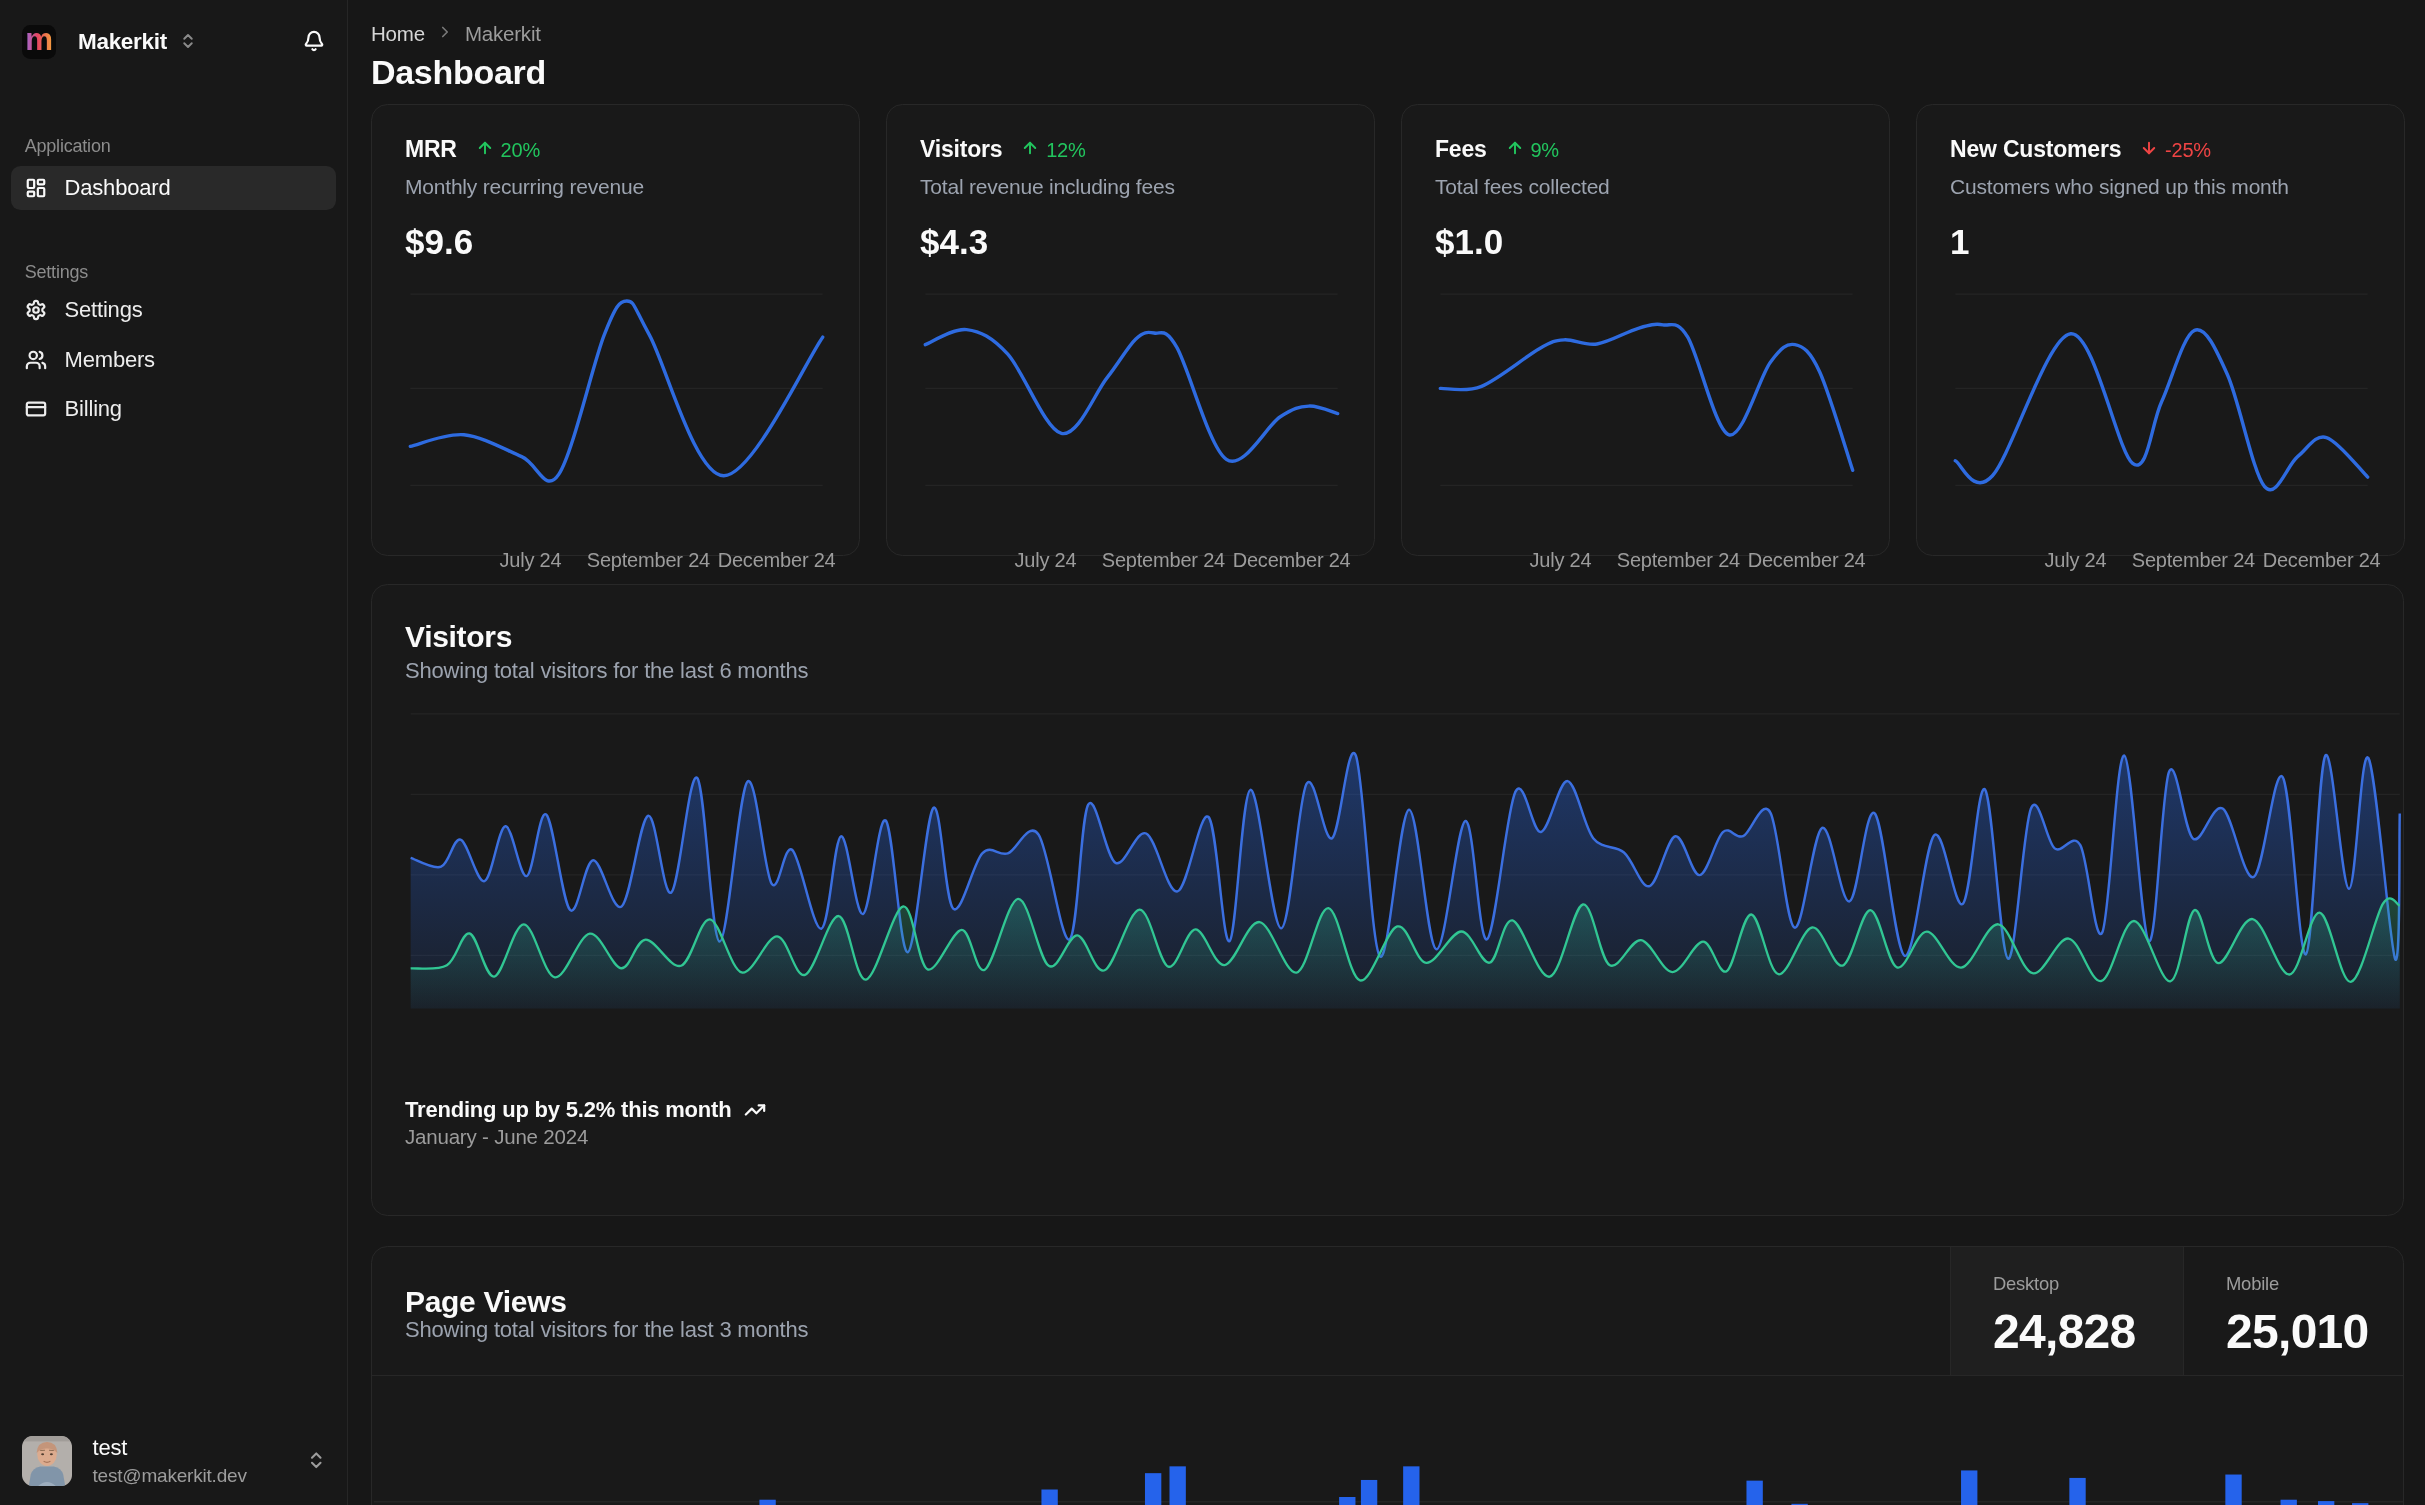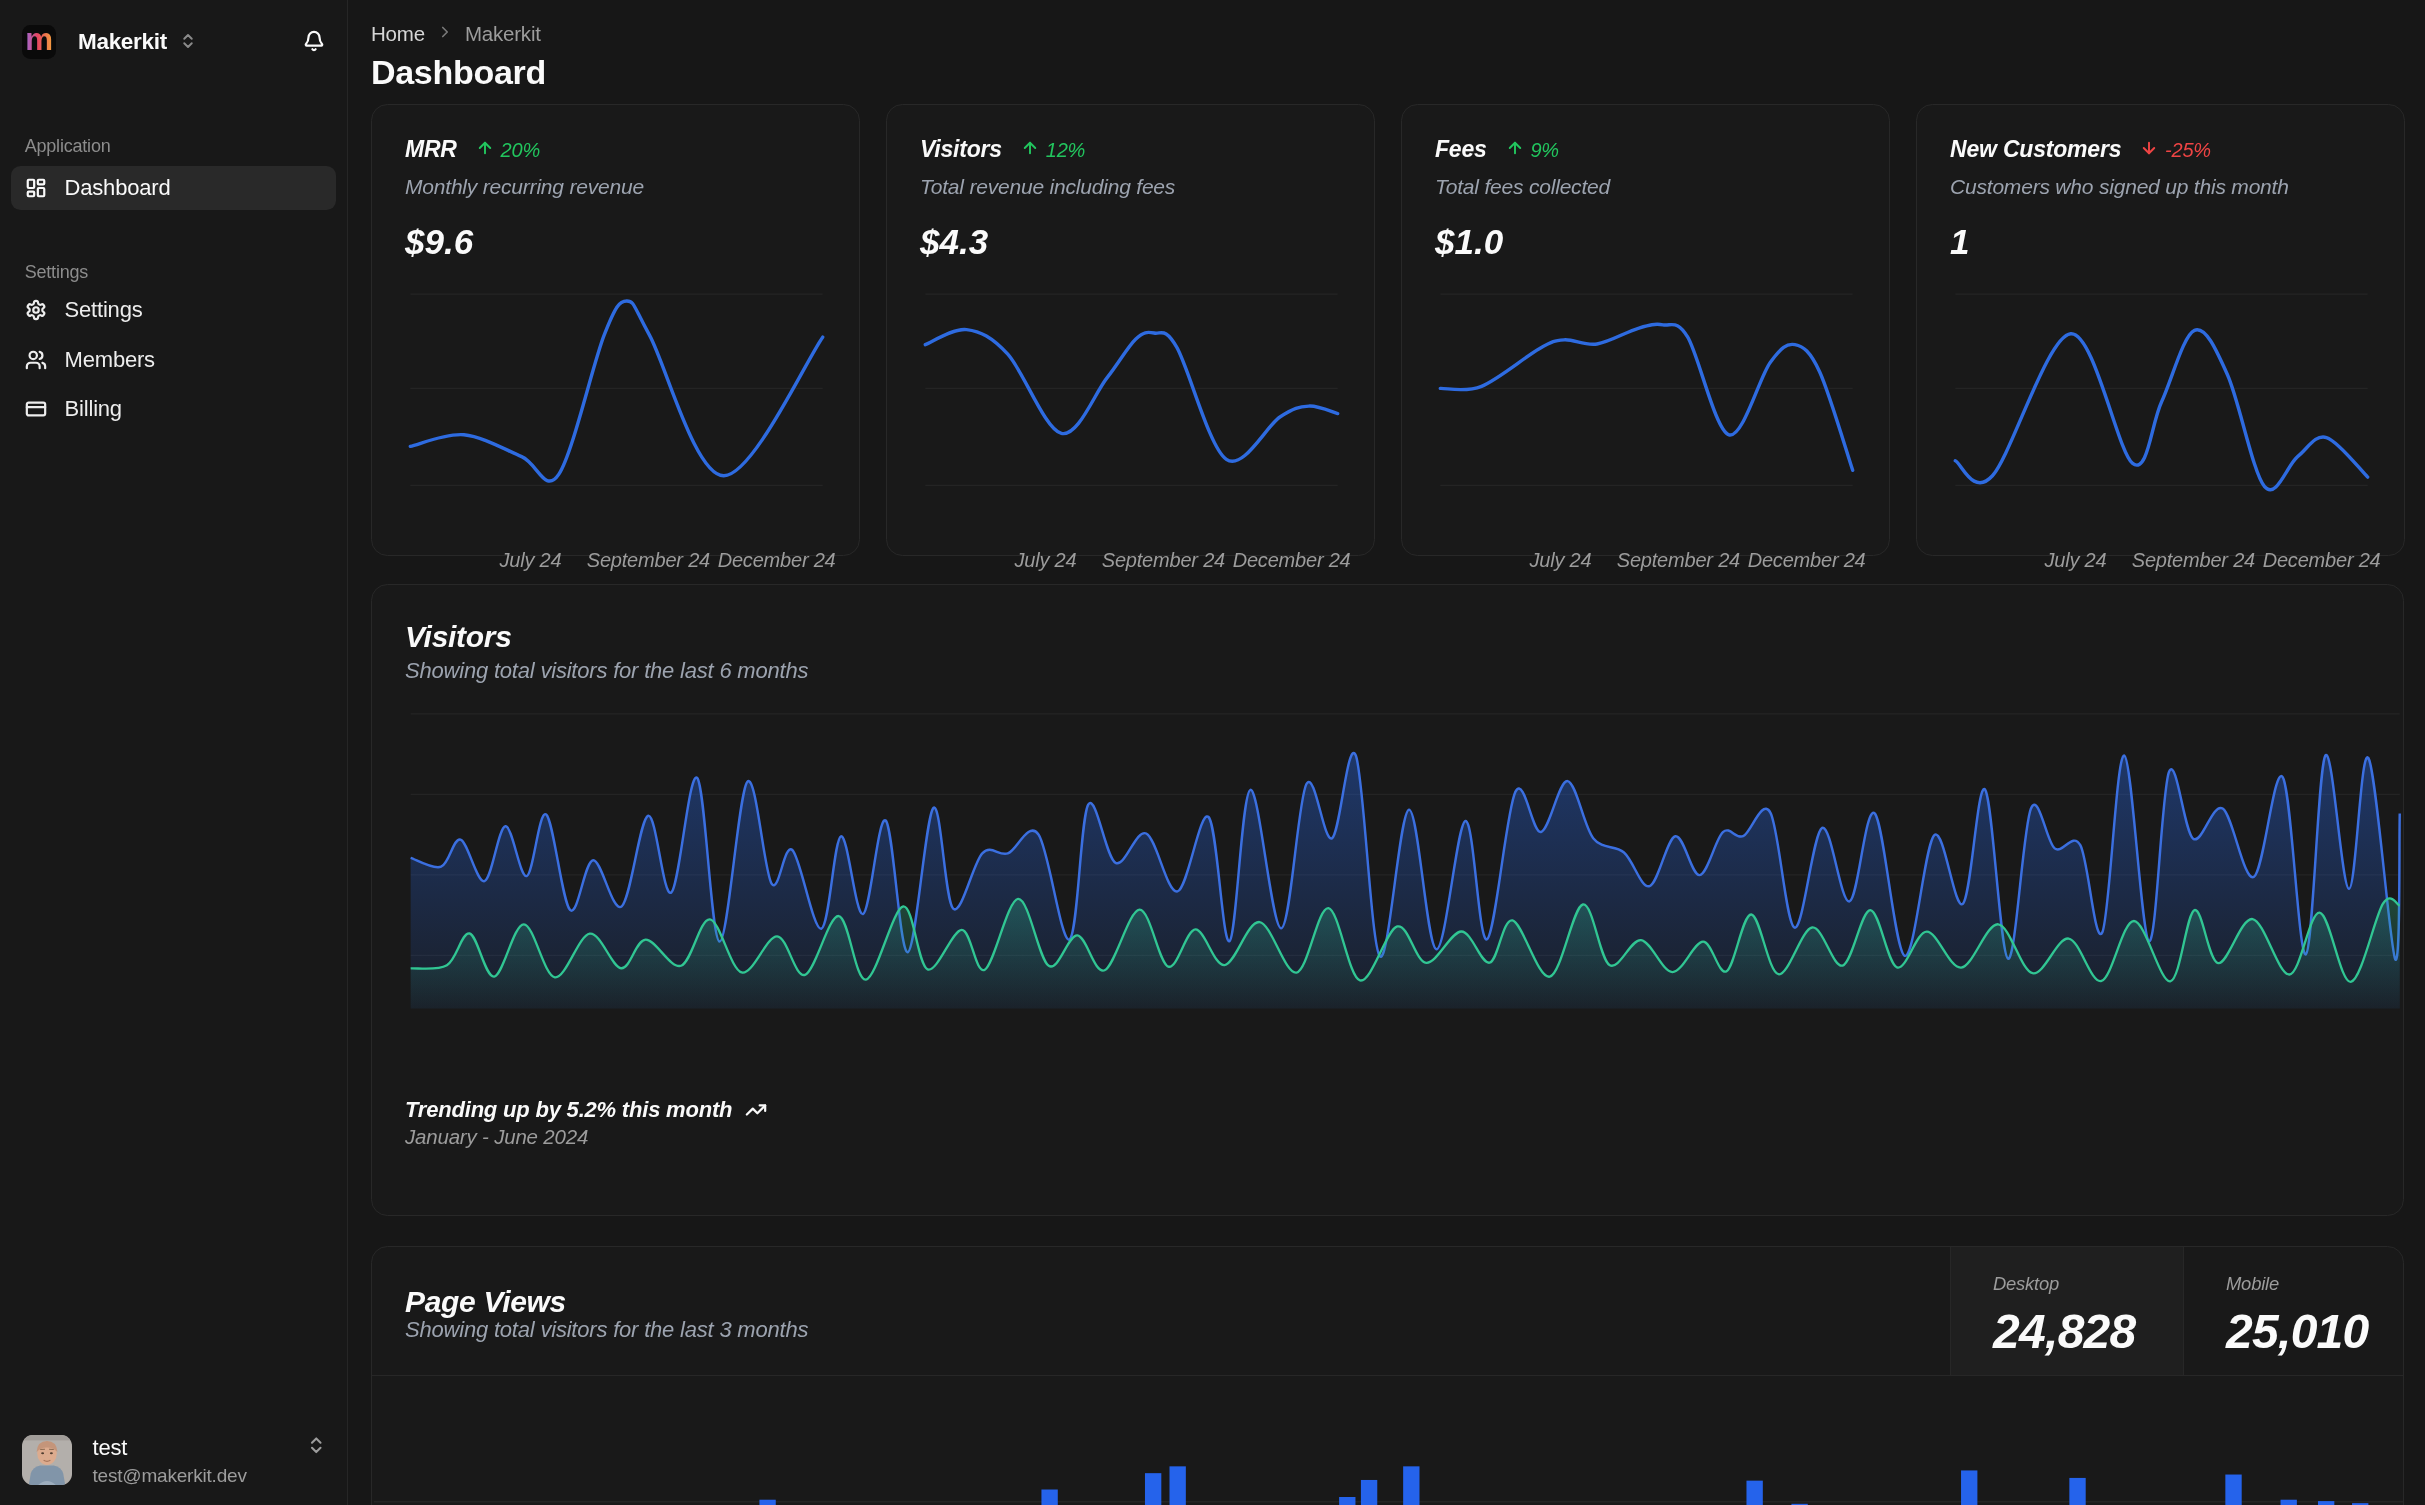--- a/index.html
+++ b/index.html
@@ -13,33 +13,33 @@
   .logo { width:34px; height:34px; border-radius:8.2px; background:#0a0a0a;
     display:flex; align-items:center; justify-content:center; }
   .brand { font-size:22.5px; font-weight:bold; margin-left:22px; letter-spacing:-0.3px; }
   .updown { margin-left:12.3px; color:#8a8a8a; }
   .bell { margin-left:auto; color:#fafafa; }
   .section-label { color:#8c8c8c; font-size:18px; margin:0 2.7px; }
   .nav-item { display:flex; align-items:center; height:44px; border-radius:9.6px;
     padding:0 13.6px; font-size:22px; color:#ededed; margin:0 -11px; }
   .nav-item.active { background:#292929; color:#fafafa; margin:0 -11px; }
   .nav-item svg { margin-right:18px; flex:none; }
-  .user { position:absolute; left:22px; bottom:18px; width:304px; display:flex; }
+  .user { position:absolute; left:22px; bottom:18px; width:304px; display:flex; align-items:center; }
   .uinfo { margin-left:20.5px; }
   .uname { font-size:22px; color:#fafafa; }
   .uemail { font-size:19px; color:#9c9c9c; margin-top:4.1px; }
   .uchev { margin-left:auto; color:#9c9c9c; }
   
   .main { flex:1; padding:20.5px 22px 0 23px; }
   .crumbs { font-size:20.5px; color:#d6d6d6; display:flex; align-items:center; height:27px; }
   .crumbs .sep { color:#7a7a7a; margin:0 11px; }
   .crumbs .muted { color:#9c9c9c; }
   h1.pagetitle { font-size:34px; font-weight:bold; margin-top:5.5px; letter-spacing:-0.3px; }
   .cards { display:flex; gap:26px; margin-top:11.6px; }
-  .card { background:#191919; border:1.4px solid #282828; border-radius:16.4px;font-style:italic; }
+  .card { background:#191919; border:1.4px solid #282828; border-radius:16.4px; }
   .stat { width:489px; height:452px; position:relative; padding:31px 33px; }
   .stat .trow { display:flex; align-items:baseline; }
   .stat .title { font-size:23px; font-weight:bold; }
   .stat .delta { font-size:20px; margin-left:19px; display:flex; align-items:flex-start; gap:6.8px; }
   .delta.up { color:#22c55e; } .delta.down { color:#ef4444; }
   .stat .sub { font-size:21px; color:#9ca3af; margin-top:12.3px; }
   .stat .val { font-size:35px; font-weight:bold; margin-top:23px; letter-spacing:0; }
   .stat svg.chart { position:absolute; left:0; top:0; }
   .xlabels { position:absolute; left:38px; right:38px; top:444px; font-size:20px; color:#9c9c9c; }
   .xlabels span { position:absolute; transform:translateX(-50%); white-space:nowrap; }

